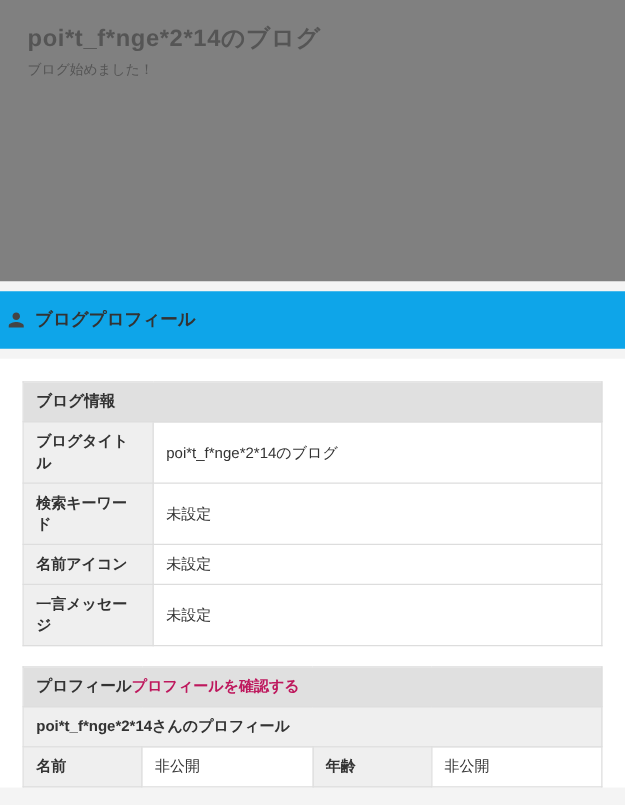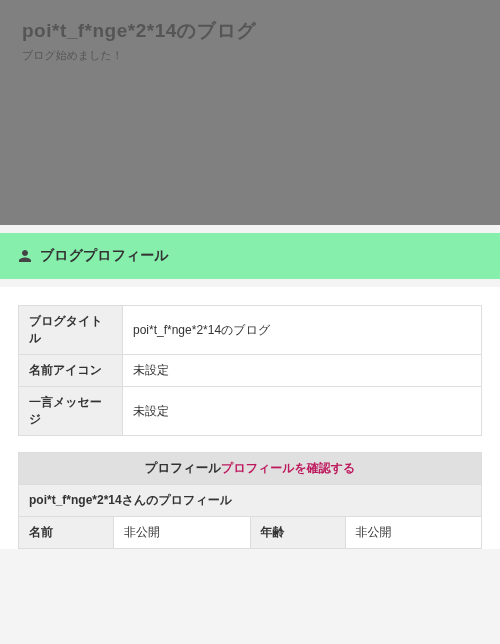--- a/index.html
+++ b/index.html
@@ -1,30 +1,30 @@
 <!DOCTYPE html>
 <html><head>
 <meta charset="utf-8">
 <style>
   * { box-sizing: border-box; margin: 0; padding: 0; }
   html, body { width: 500px; height: 644px; font-family: "Hiragino Sans", "Meiryo", sans-serif; background: #f4f4f4; color: #333; font-size: 13px; }
   .page { width: 500px; }
   .hero { background: #808080; padding: 18px 22px; height: 225px; }
   .hero-title { font-size: 19px; font-weight: 700; color: #555; letter-spacing: 0.5px; }
   .hero-sub { font-size: 11px; color: #555; margin-top: 4px; }
-  .section-bar { display: flex; align-items: flex-start; gap: 6px; padding: 14px 16px; background: #86efac; margin-top: 8px; }
+  .section-bar { display: flex; align-items: flex-start; gap: 6px; padding: 14px 4px; background: #0ea5e9; margin-top: 8px; }
   .section-bar .icon svg { width: 18px; height: 18px; fill: #444; display: block; }
   .section-bar .label { font-weight: 700; font-size: 14px; color: #333; }
   .content { background: #fff; margin-top: 8px; padding: 18px 18px 0 18px; }
   table.info { width: 100%; border-collapse: collapse; margin-bottom: 16px; background: #fff; }
   table.info th, table.info td { border: 1px solid #ddd; padding: 7px 10px; text-align: left; vertical-align: middle; font-size: 12px; }
   table.info th { background: #efefef; font-weight: 700; color: #333; }
   table.info th.section-head { background: #e0e0e0; font-size: 12.5px; }
   table.info th.section-head.with-link { padding: 0; }
-  .head-flex { display: flex; justify-content: center; align-items: center; padding: 7px 10px; }
+  .head-flex { display: flex; justify-content: flex-start; align-items: center; padding: 7px 10px; }
   .head-link { color: #be185d; font-weight: 700; font-size: 12px; cursor: pointer; }
   .col-label { width: 104px; }
   .col-label-sm { width: 95px; }
 </style>
 </head>
 <body>
 
 <div class="page">
 
   <div class="hero">
@@ -38,23 +38,30 @@
           <path d="M12 12c2.21 0 4-1.79 4-4s-1.79-4-4-4-4 1.79-4 4 1.79 4 4 4zm0 2c-2.67 0-8 1.34-8 4v2h16v-2c0-2.66-5.33-4-8-4z"></path>
         </svg>
     </span>
     <span class="label">ブログプロフィール</span>
   </div>
 
   <div class="content">
 
     <table class="info">
       <tbody>
+          <tr>
+            <th class="section-head" colspan="2">ブログ情報</th>
+          </tr>
       <tr>
         <th class="col-label">ブログタイトル</th>
         <td>poi*t_f*nge*2*14のブログ</td>
+      </tr>
+      <tr>
+        <th class="col-label">検索キーワード</th>
+        <td>未設定</td>
       </tr>
       <tr>
         <th class="col-label">名前アイコン</th>
         <td>未設定</td>
       </tr>
       <tr>
         <th class="col-label">一言メッセージ</th>
         <td>未設定</td>
       </tr>
     </tbody>

